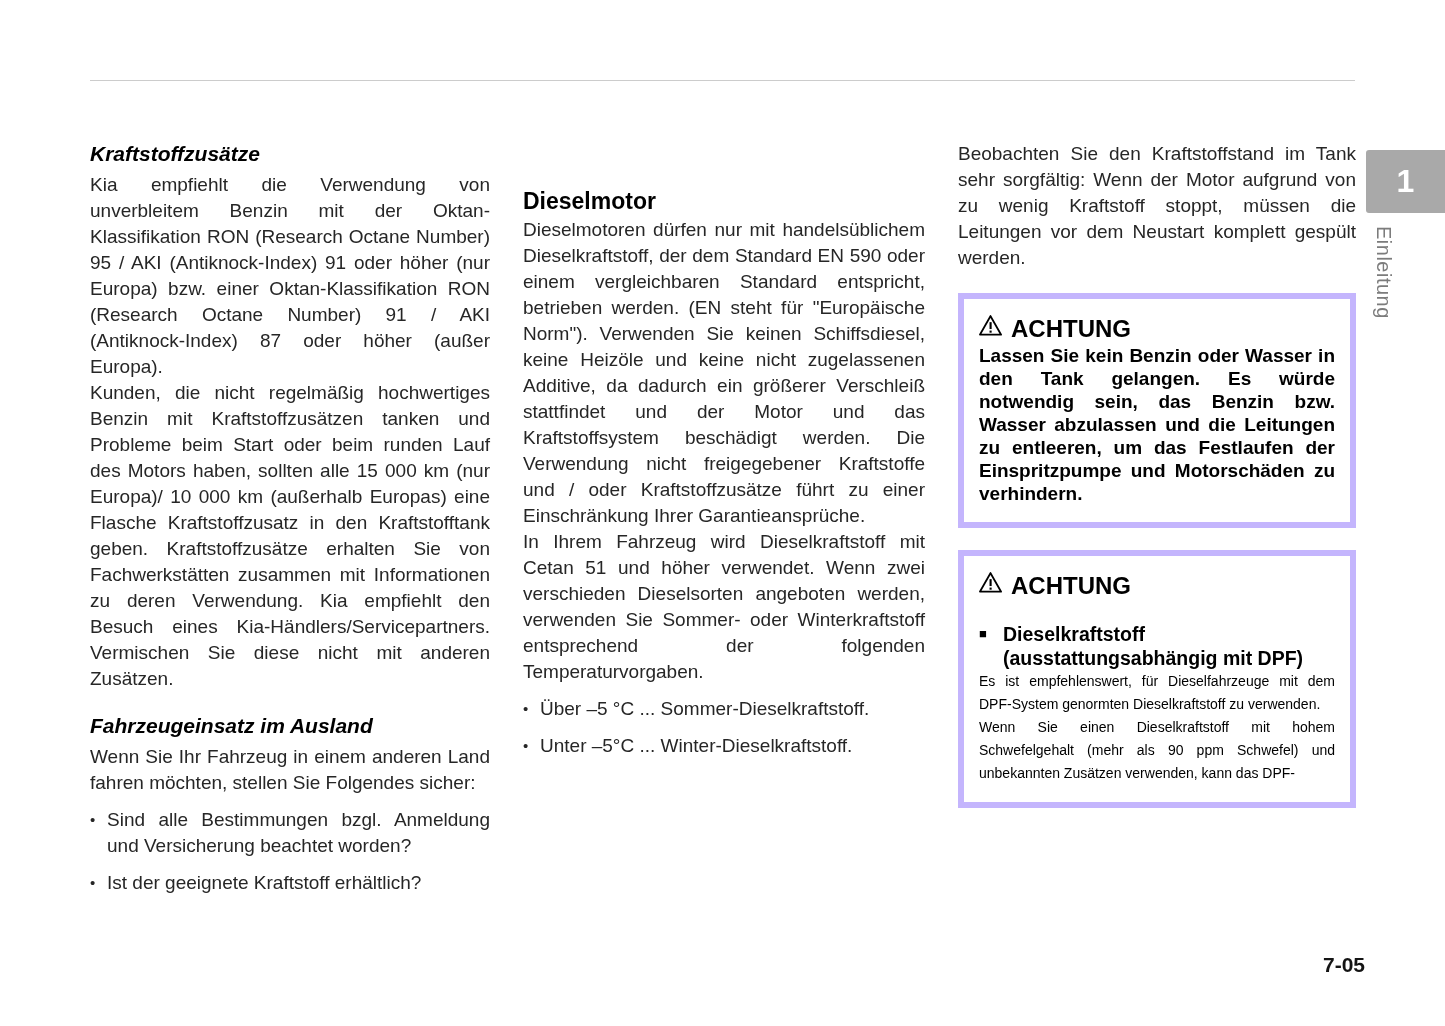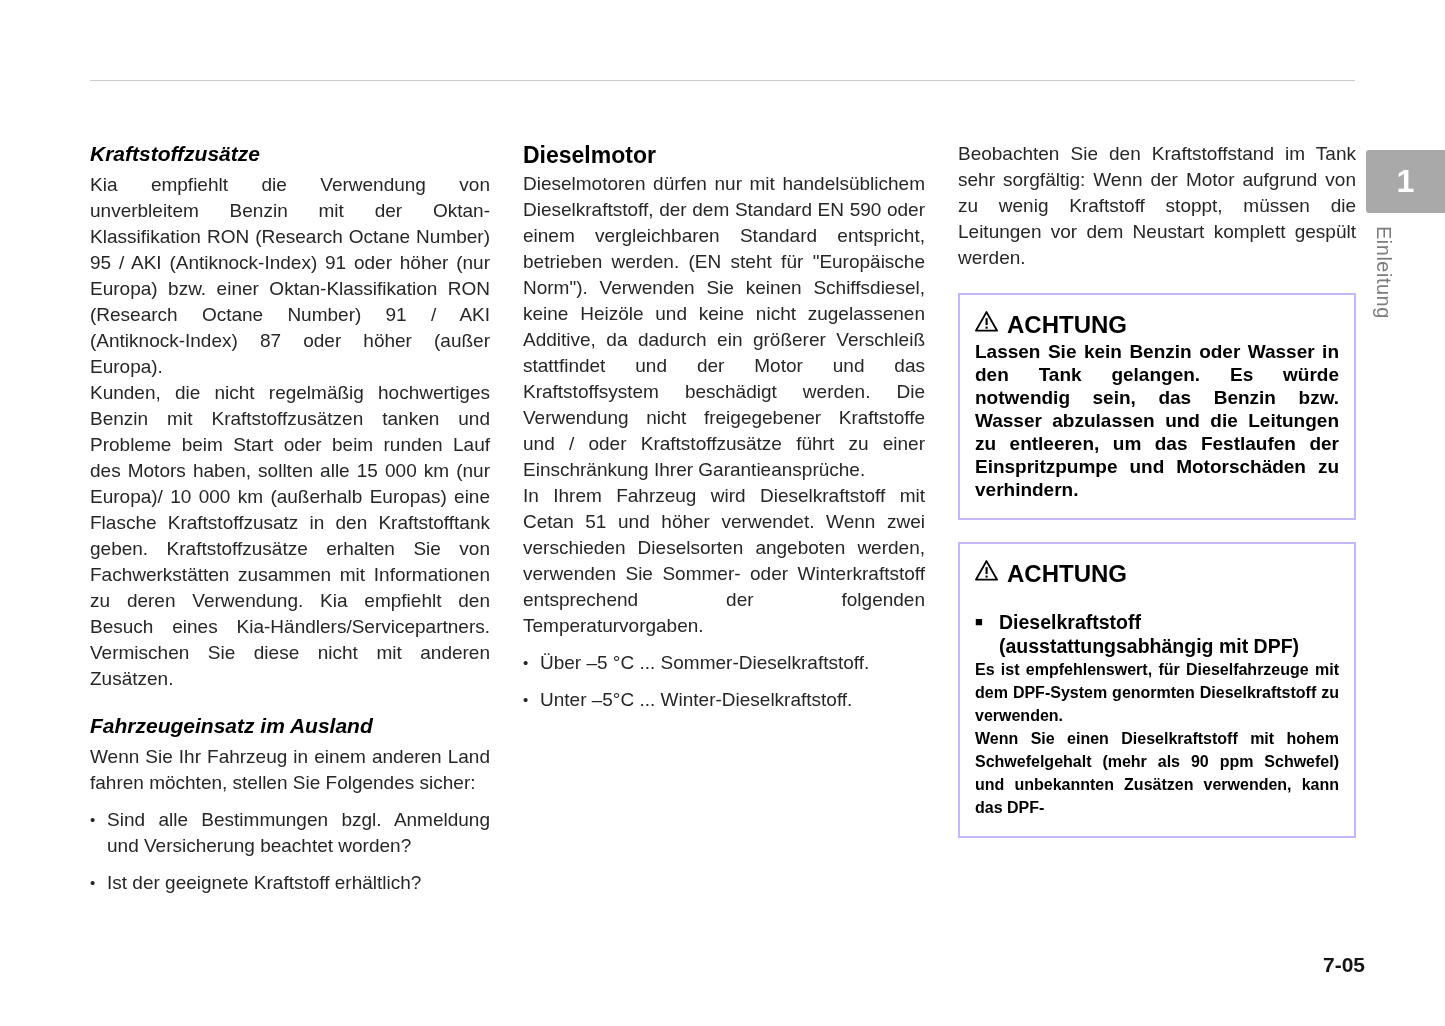--- a/index.html
+++ b/index.html
@@ -2,38 +2,38 @@
 <html lang="de"><head>
 <meta charset="utf-8">
 <style>
   html,body{margin:0;padding:0;background:#ffffff;}
   .page{position:relative;width:1445px;height:1026px;background:#ffffff;font-family:"Liberation Sans",sans-serif;color:#262626;overflow:hidden;}
   .top-rule{position:absolute;left:90px;top:80px;width:1265px;height:1px;background:#cccccc;}
 
   .col{position:absolute;top:141px;font-size:19px;line-height:26px;text-align:justify;hyphens:auto;-webkit-hyphens:auto;}
   .col p{margin:0;}
   .col-left{left:90px;width:400px;}
-  .col-mid{left:523px;width:402px;}
+  .col-mid{left:523px;width:402px;margin-top:46px;}
   .col-right{left:958px;width:398px;}
 
   .h-ital{font-size:21px;font-weight:bold;font-style:italic;color:#000;text-align:left;line-height:26px;margin:0 0 5px 0;}
   .h-main{font-size:23px;font-weight:bold;color:#000;text-align:left;line-height:28px;margin:0 0 2px 0;}
   .mt{margin-top:21px;}
 
   .bullet{display:flex;margin-top:11px;}
   .bullet .b-dot{flex:0 0 17px;font-size:15px;line-height:26px;text-align:left;}
   .bullet .b-text{flex:1;}
 
-  .caution{border:2px solid #c4b5fd;margin-top:22px;padding:15px 15px 17px 15px;text-align:left;}
+  .caution{border:6px solid #c4b5fd;margin-top:22px;padding:15px 15px 17px 15px;text-align:left;}
   .caution-head{display:flex;align-items:center;gap:9px;}
   .caution-title{font-size:24px;font-weight:bold;color:#000;line-height:26px;}
   .c-body{margin-top:22px;font-size:19px;line-height:23px;font-weight:bold;color:#000;text-align:justify;}
   .c-item{display:flex;gap:8px;margin-top:21px;font-size:19.5px;line-height:24px;font-weight:bold;color:#000;text-align:justify;}
   .c-item .sq{flex:0 0 16px;font-size:13px;line-height:24px;}
-  .c-p{margin-top:6px;font-size:16px;line-height:23px;font-weight:bold;color:#000;text-align:justify;}
+  .c-p{margin-top:6px;font-size:14px;line-height:23px;font-weight:normal;color:#000;text-align:justify;}
   .c-p + .c-p{margin-top:0;}
   .c-footer{margin-top:9px;font-size:19px;font-weight:bold;color:#000;text-align:left;}
 
   .chapter-tab{position:absolute;left:1366px;top:150px;width:79px;height:63px;background:#a9a9a9;color:#fff;font-size:32px;font-weight:bold;display:flex;align-items:center;justify-content:center;border-radius:3px 0 0 3px;}
   .side-label{position:absolute;left:1372px;top:226px;writing-mode:vertical-rl;font-size:20px;color:#7c7c7c;letter-spacing:0.5px;}
   .page-number{position:absolute;right:80px;top:953px;font-size:21px;font-weight:bold;color:#141414;}
 </style>
 </head>
 <body>
 

